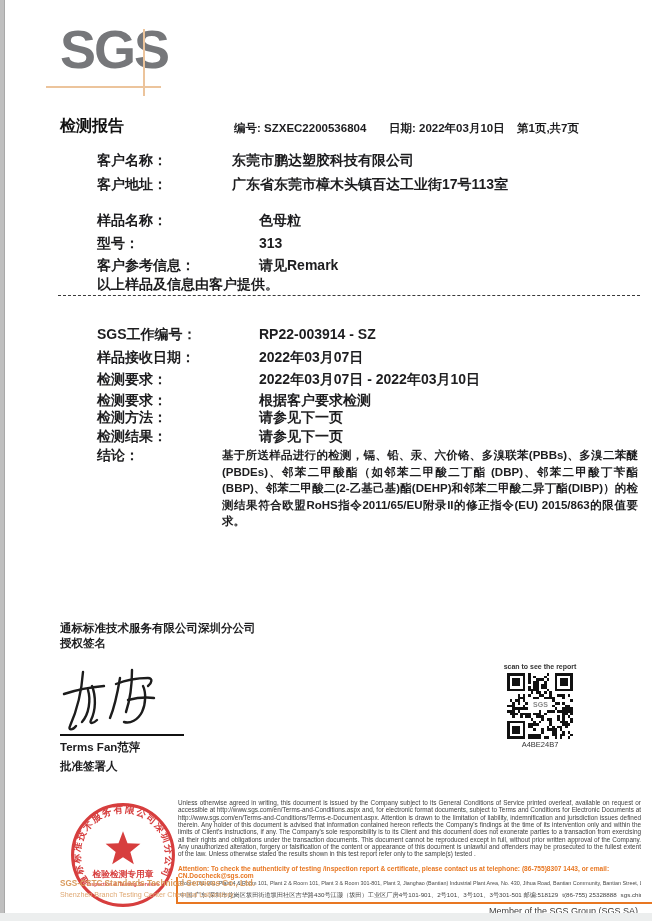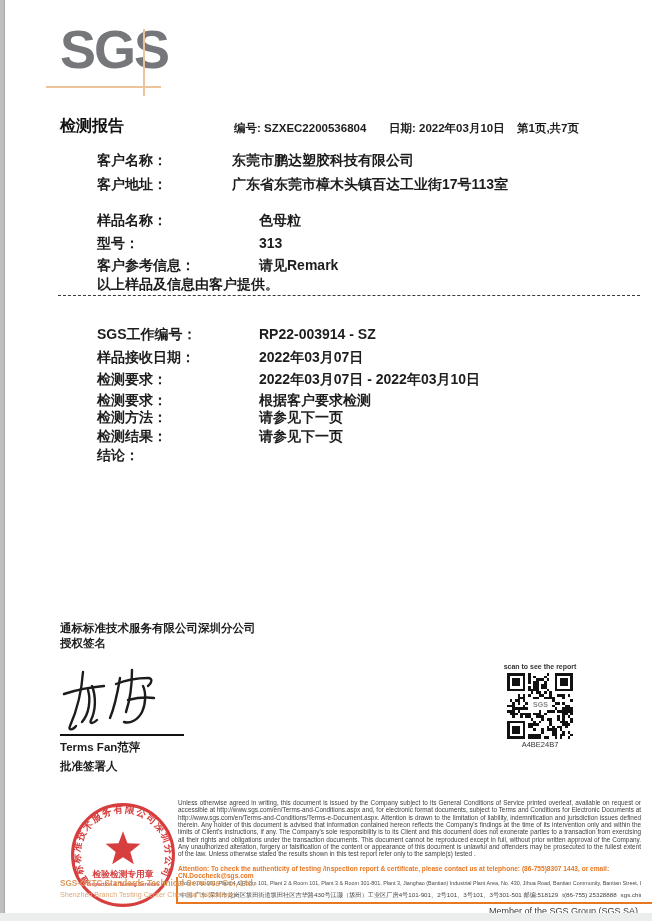--- a/index.html
+++ b/index.html
@@ -125,20 +125,21 @@
   </div>
   <div class="row" style="top:409px">
     <span class="lbl">检测方法：</span>
     <span class="val-far">请参见下一页</span>
   </div>
   <div class="row" style="top:428px">
     <span class="lbl">检测结果：</span>
     <span class="val-far">请参见下一页</span>
   </div>
   <div class="row" style="top:447px">结论：</div>
+  <div class="conclusion">基于所送样品进行的检测，镉、铅、汞、六价铬、多溴联苯(PBBs)、多溴二苯醚(PBDEs)、邻苯二甲酸酯（如邻苯二甲酸二丁酯 (DBP)、邻苯二甲酸丁苄酯(BBP)、邻苯二甲酸二(2-乙基己基)酯(DEHP)和邻苯二甲酸二异丁酯(DIBP)）的检测结果符合欧盟RoHS指令2011/65/EU附录II的修正指令(EU) 2015/863的限值要求。</div>
 
   <div class="sig-company">通标标准技术服务有限公司深圳分公司</div>
   <div class="sig-auth">授权签名</div>
   <svg class="sig-svg" width="140" height="78" viewBox="0 0 140 78">
     <g fill="none" stroke="#1c1c1c" stroke-width="2.4" stroke-linecap="round" stroke-linejoin="round">
       <path d="M6 34 C 18 30, 34 27, 46 26"></path>
       <path d="M25 12 C 24 26, 20 48, 12 66 C 10 70, 14 71, 18 66"></path>
       <path d="M30 30 C 33 40, 31 54, 24 62"></path>
       <path d="M34 26 C 38 36, 38 50, 33 60 C 31 64, 35 64, 39 60"></path>
       <path d="M62 18 C 60 30, 57 46, 52 58"></path>

